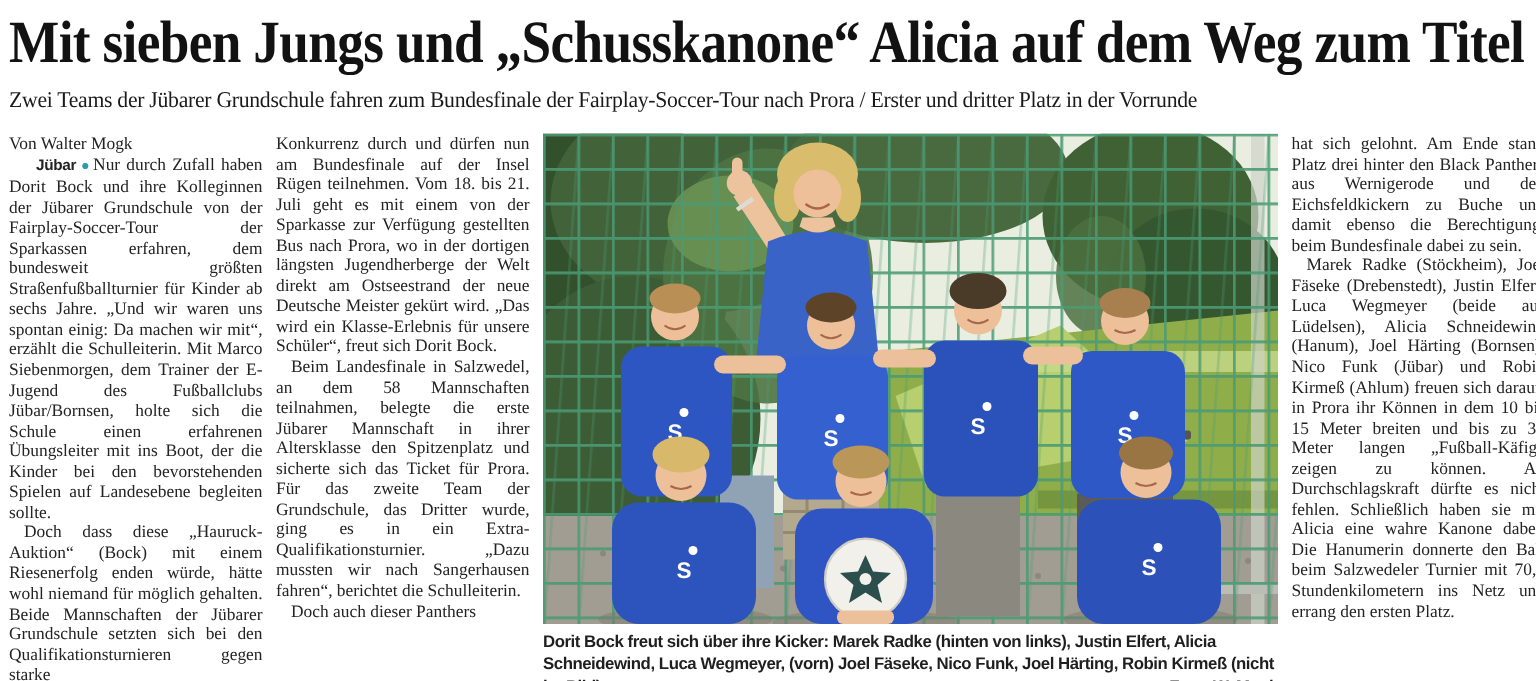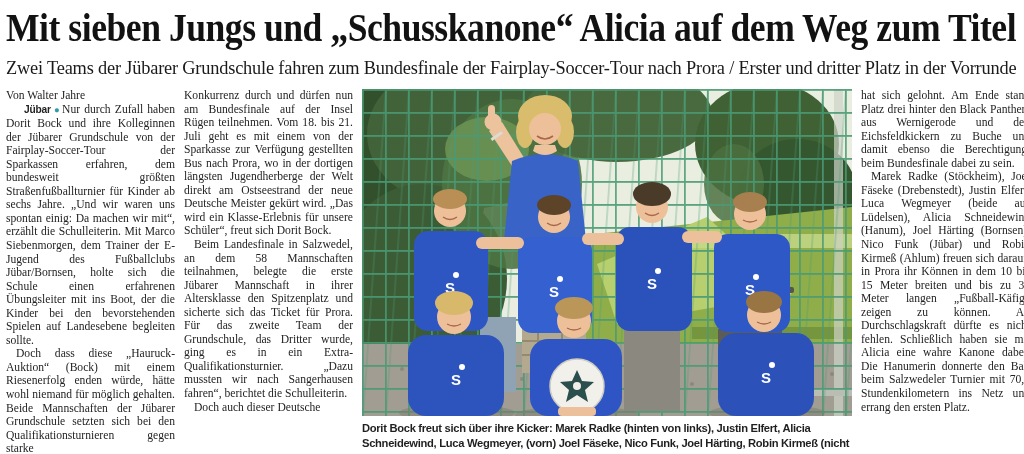--- a/index.html
+++ b/index.html
@@ -1,20 +1,20 @@
 <!DOCTYPE html>
 <html lang="de"><head>
 <meta charset="utf-8">
 <style>
   html,body{margin:0;padding:0;background:#ffffff;}
   body{width:1024px;height:454px;overflow:hidden;font-family:"Liberation Serif",serif;color:#1c1c1c;}
   .page{position:relative;width:1024px;height:454px;box-sizing:border-box;padding:5px 8px 12px 6px;}
   .headline{margin:0;font-size:40px;font-weight:bold;line-height:45px;color:#121212;letter-spacing:-0.5px;}
   .fit{display:inline-block;white-space:nowrap;transform-origin:0 50%;}
-  .subhead{margin:7px 0 0 0;font-size:19px;font-weight:normal;line-height:21px;color:#1a1a1a;letter-spacing:-0.2px;}
+  .subhead{margin:7px 0 0 0;font-size:15px;font-weight:normal;line-height:21px;color:#1a1a1a;letter-spacing:-0.2px;}
   .cols{display:flex;gap:9px;margin-top:11px;align-items:flex-start;}
   .textcol{width:169px;flex:0 0 169px;font-size:11.6px;line-height:13.55px;text-align:justify;hyphens:auto;-webkit-hyphens:auto;color:#232323;}
   .textcol p{margin:0;}
   .indent{text-indent:10px;}
   .byline{text-align:left;}
   .dateline{font-family:"Liberation Sans",sans-serif;font-weight:bold;font-size:10.2px;letter-spacing:-0.2px;margin-left:18px;}
   .bullet{color:#2e9bac;font-size:9.5px;padding:0 1px 0 2px;}
   .photo-col{width:490px;flex:0 0 490px;}
   .photo-frame{width:490px;height:327px;overflow:hidden;background:#e7ecdb;}
   .photo-frame svg{display:block;}
@@ -27,29 +27,29 @@
 
 <div class="page">
 
   <h1 class="headline"><span class="fit" style="transform: scaleX(0.888303);">Mit sieben Jungs und „Schusskanone“ Alicia auf dem Weg zum Titel</span></h1>
 
   <h2 class="subhead"><span class="fit" style="transform: scaleX(0.965583);">Zwei Teams der Jübarer Grundschule fahren zum Bundesfinale der Fairplay-Soccer-Tour nach Prora / Erster und dritter Platz in der Vorrunde</span></h2>
 
   <div class="cols">
 
     <div class="textcol">
-      <p class="byline">Von Walter Jahre</p>
+      <p class="byline">Von Walter Mogk</p>
       <p><span class="dateline">Jübar</span><span class="bullet">●</span><span>Nur durch Zufall haben Dorit Bock und ihre Kolleginnen der Jübarer Grundschule von der Fairplay-Soccer-Tour der Sparkassen erfahren, dem bundesweit größten Straßenfußballturnier für Kinder ab sechs Jahre. „Und wir waren uns spontan einig: Da machen wir mit“, erzählt die Schulleiterin. Mit Marco Siebenmorgen, dem Trainer der E-Jugend des Fußballclubs Jübar/Bornsen, holte sich die Schule einen erfahrenen Übungsleiter mit ins Boot, der die Kinder bei den bevorstehenden Spielen auf Landesebene begleiten sollte.</span></p>
       <p class="indent">Doch dass diese „Hauruck-Auktion“ (Bock) mit einem Riesenerfolg enden würde, hätte wohl niemand für möglich gehalten. Beide Mannschaften der Jübarer Grundschule setzten sich bei den Qualifikationsturnieren gegen starke</p>
     </div>
 
     <div class="textcol">
       <p>Konkurrenz durch und dürfen nun am Bundesfinale auf der Insel Rügen teilnehmen. Vom 18. bis 21. Juli geht es mit einem von der Sparkasse zur Verfügung gestellten Bus nach Prora, wo in der dortigen längsten Jugendherberge der Welt direkt am Ostseestrand der neue Deutsche Meister gekürt wird. „Das wird ein Klasse-Erlebnis für unsere Schüler“, freut sich Dorit Bock.</p>
       <p class="indent">Beim Landesfinale in Salzwedel, an dem 58 Mannschaften teilnahmen, belegte die erste Jübarer Mannschaft in ihrer Altersklasse den Spitzenplatz und sicherte sich das Ticket für Prora. Für das zweite Team der Grundschule, das Dritter wurde, ging es in ein Extra-Qualifikationsturnier. „Dazu mussten wir nach Sangerhausen fahren“, berichtet die Schulleiterin.</p>
-      <p class="indent">Doch auch dieser Deutsche</p>
+      <p class="indent">Doch auch dieser Panthers</p>
     </div>
 
     <div class="photo-col">
       <div class="photo-frame">
         <svg width="490" height="327" viewBox="0 0 490 327" xmlns="http://www.w3.org/2000/svg">
           <defs>
             <pattern id="net" width="23" height="23" patternUnits="userSpaceOnUse">
               <path d="M0 0.9 H23 M0.9 0 V23" stroke="#4a9a74" stroke-width="1.8" fill="none"></path>
             </pattern>
           </defs>

